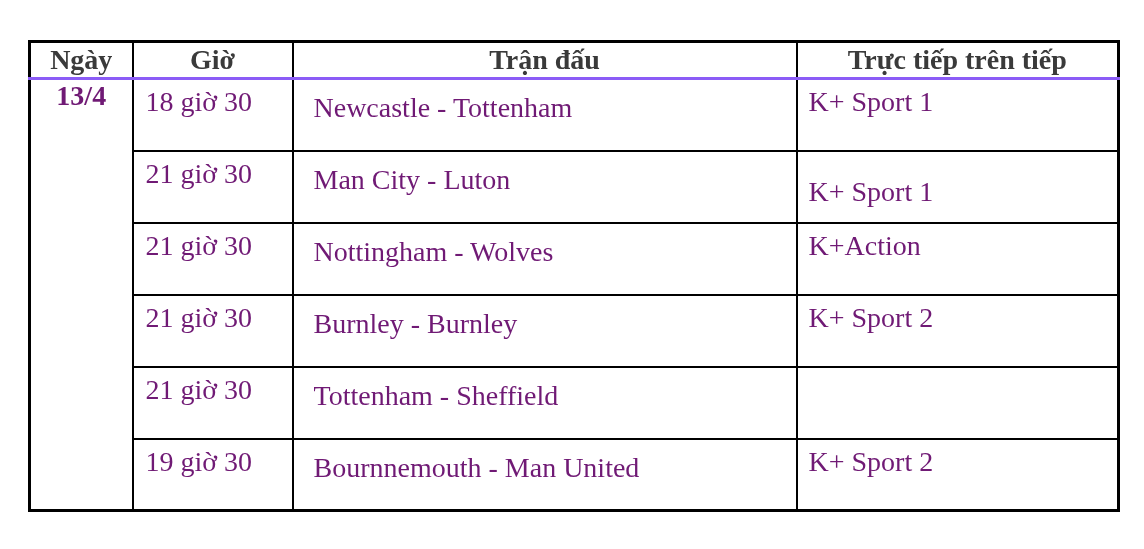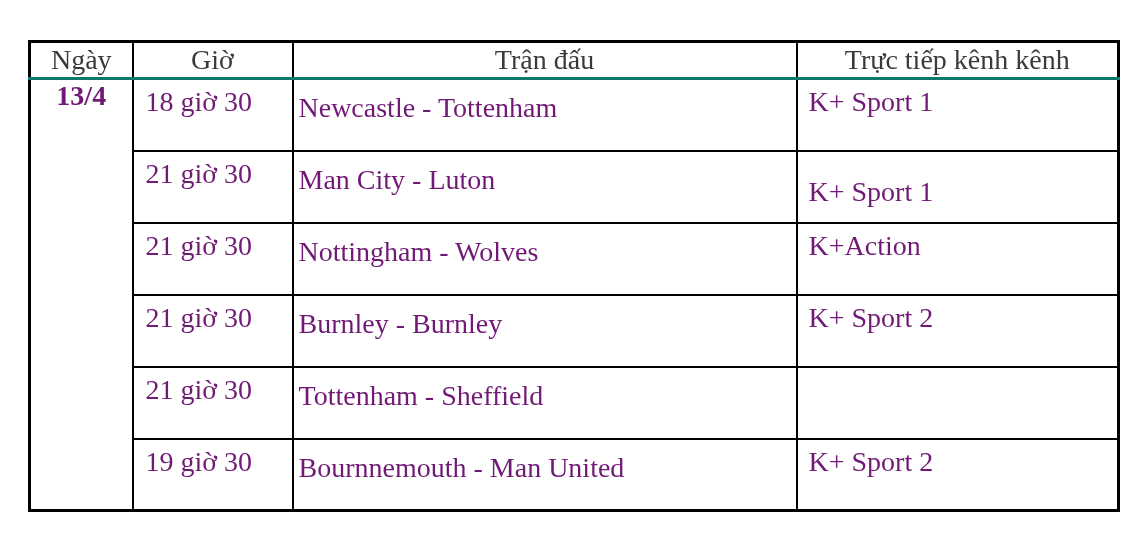--- a/index.html
+++ b/index.html
@@ -28,23 +28,23 @@
     border: 3px solid #000000;
   }
   .schedule th, .schedule td {
     border: 2px solid #000000;
     overflow: hidden;
   }
   .schedule thead tr {
     height: 37px;
   }
   .schedule thead th {
-    border-bottom: 3px solid #0f766e;
+    border-bottom: 3px solid #8b5cf6;
     color: #3a3a3a;
-    font-weight: normal;
+    font-weight: bold;
     font-size: 28px;
     text-align: center;
     vertical-align: middle;
     padding: 0;
     line-height: 1.05;
   }
   .schedule tbody tr {
     height: 72px;
   }
   .schedule tbody td {
@@ -57,21 +57,21 @@
     text-align: center;
     vertical-align: middle;
     font-weight: bold;
     color: #3a3a3a;
     padding: 0;
   }
   td.time-cell {
     padding: 6px 0 0 12px;
   }
   td.match-cell {
-    padding: 12px 0 0 5px;
+    padding: 12px 0 0 20px;
     border-radius: 14px;
   }
   td.channel-cell {
     padding: 6px 0 0 11px;
   }
   td.channel-cell.low {
     padding-top: 24px;
   }
 </style>
 </head>
@@ -83,21 +83,21 @@
       <col style="width:103px">
       <col style="width:160px">
       <col style="width:504px">
       <col style="width:322px">
     </colgroup>
     <thead>
       <tr>
         <th>Ngày</th>
         <th>Giờ</th>
         <th>Trận đấu</th>
-        <th>Trực tiếp kênh kênh</th>
+        <th>Trực tiếp trên tiếp</th>
       </tr>
     </thead>
     <tbody>
       <tr>
         <td class="date-cell" rowspan="6">13/4</td>
         <td class="time-cell">18 giờ 30</td>
         <td class="match-cell">Newcastle - Tottenham</td>
         <td class="channel-cell">K+ Sport 1</td>
       </tr>
       <tr>

